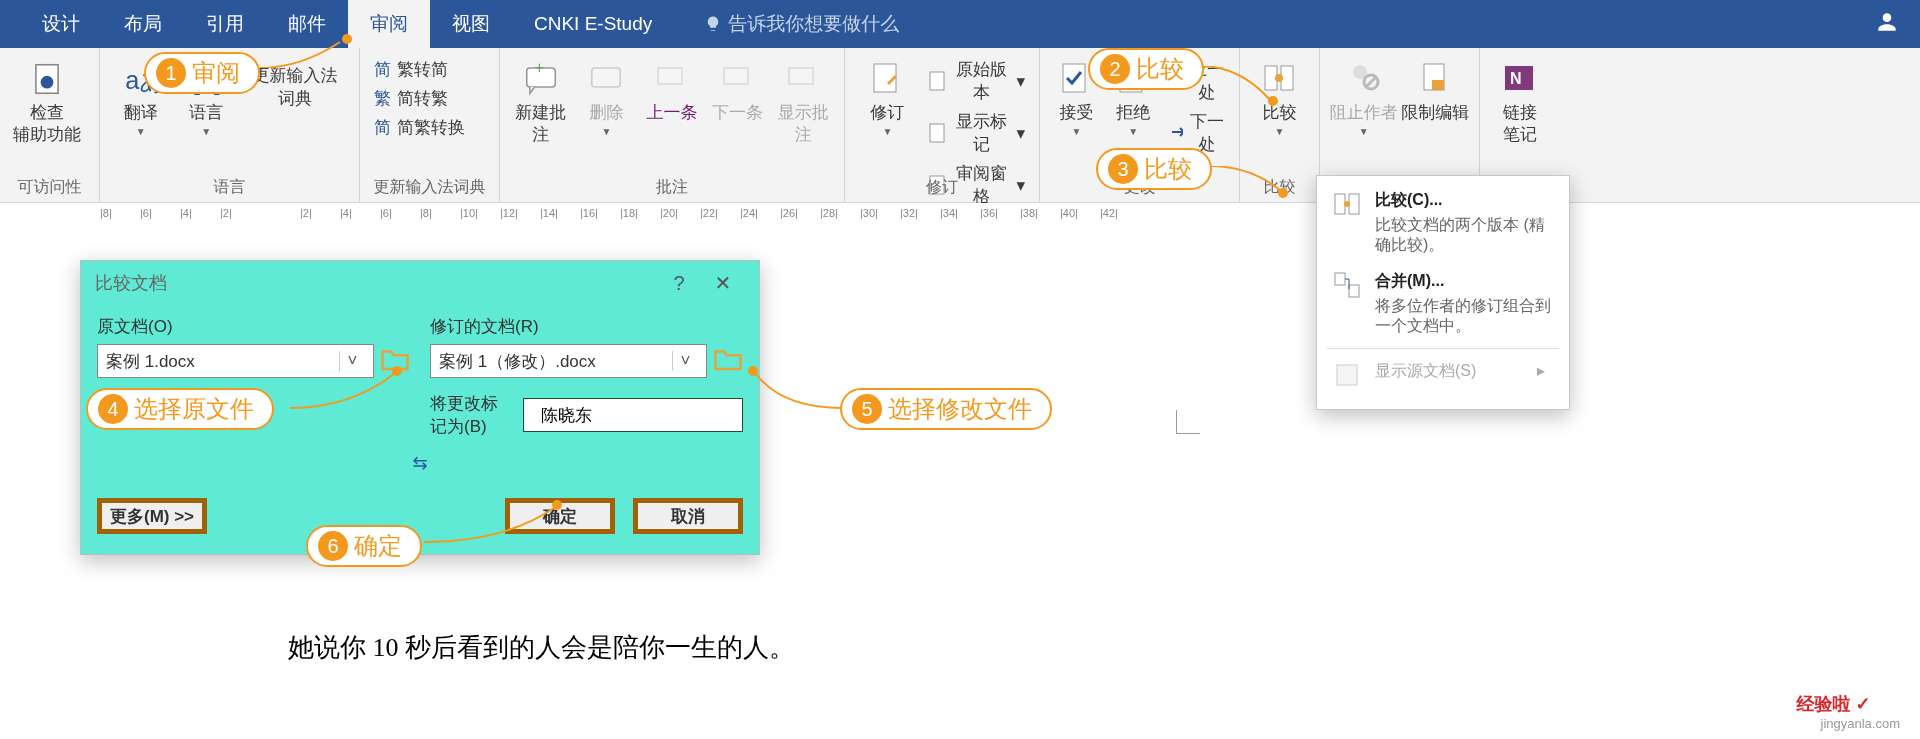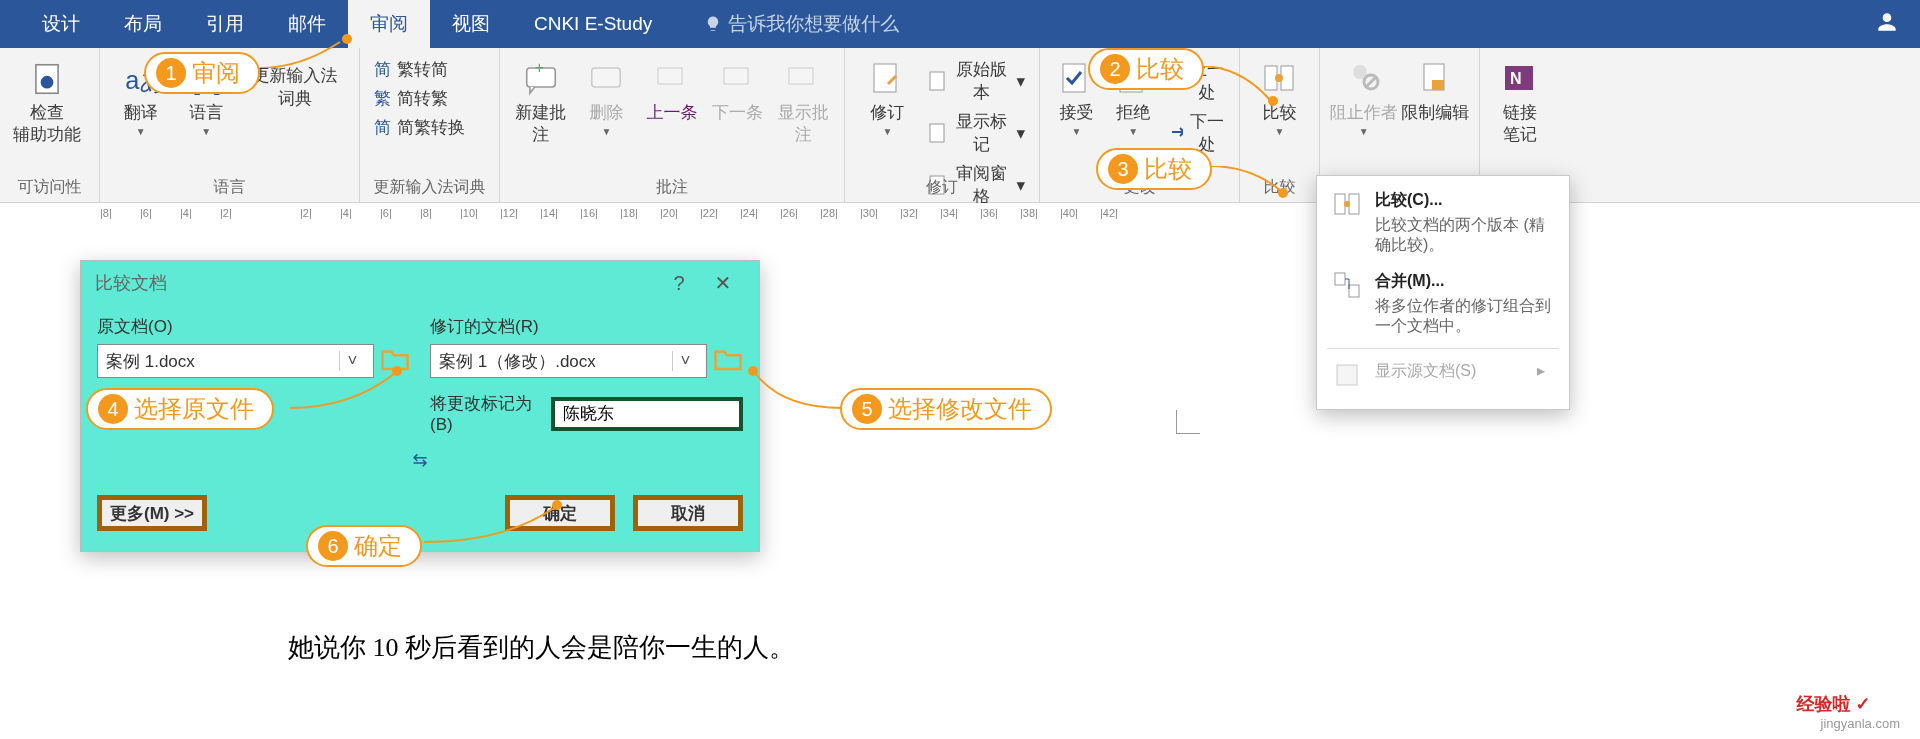--- a/index.html
+++ b/index.html
@@ -34,21 +34,21 @@
   .dlg-title .sp{flex:1;}
   .dlg-title .tbtn{width:44px;text-align:center;font-size:20px;color:#555;}
   .dlg-body{padding:10px 16px 20px;font-size:17px;color:#333;}
   .two-col{display:flex;gap:20px;}
   .col{flex:1;}
   .fld-lbl{margin-bottom:6px;}
   .combo{display:flex;align-items:center;gap:6px;}
   .cbox{flex:1;height:34px;border:1px solid #888;display:flex;align-items:center;padding:0 8px;background:#fff;font-size:17px;}
   .cbox .ar{margin-left:auto;width:26px;text-align:center;color:#555;border-left:1px solid #ccc;}
   .folder-ico{color:#e8a33d;}
-  .txt-in{height:34px;border:4px solid #14532d;width:192px;padding:0 8px;font-size:17px;}
+  .txt-in{height:34px;border:1px solid #14532d;width:220px;padding:0 17px;font-size:17px;}
   .mid-swap{text-align:center;margin:14px 0;color:#2b579a;font-size:18px;}
   .dlg-foot{display:flex;gap:18px;padding-top:10px;}
   .dlg-foot .sp{flex:1;}
   .btn{min-width:110px;height:36px;border:5px solid #a16207;background:#efefef;font-size:17px;color:#333;display:flex;align-items:center;justify-content:center;font-weight:bold;}
   
   .cmp-menu{position:absolute;right:350px;top:175px;width:254px;background:#fff;border:1px solid #c8c8c8;box-shadow:0 6px 20px rgba(0,0,0,.25);padding:6px 0;}
   .cmp-item{display:flex;gap:12px;padding:8px 16px;font-size:16px;color:#444;}
   .cmp-item .ico{width:30px;flex-shrink:0;}
   .cmp-item .t{font-weight:bold;color:#222;}
   .cmp-item .d{color:#666;line-height:20px;margin-top:4px;}

